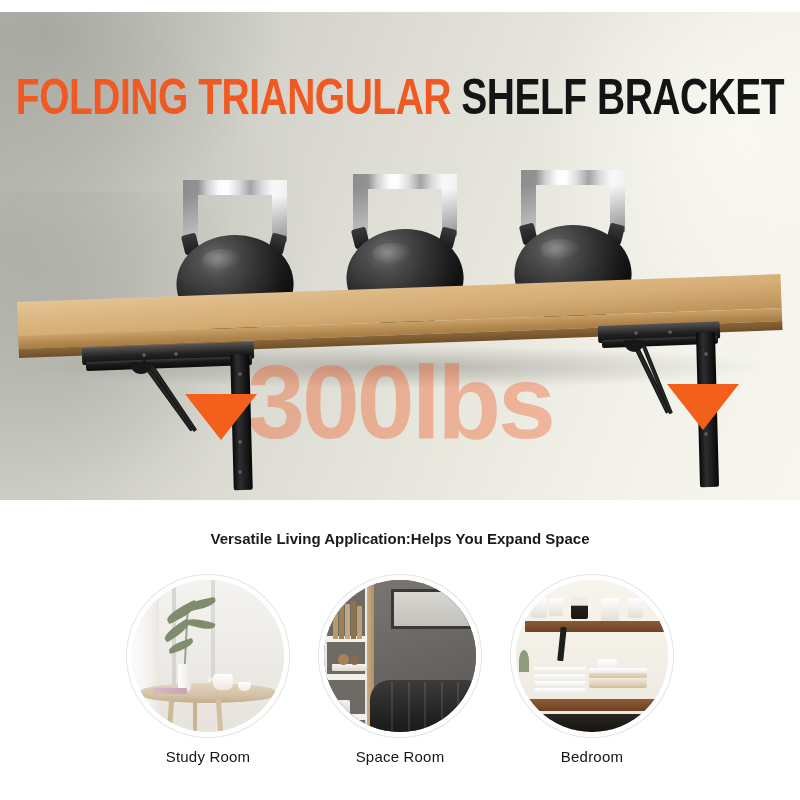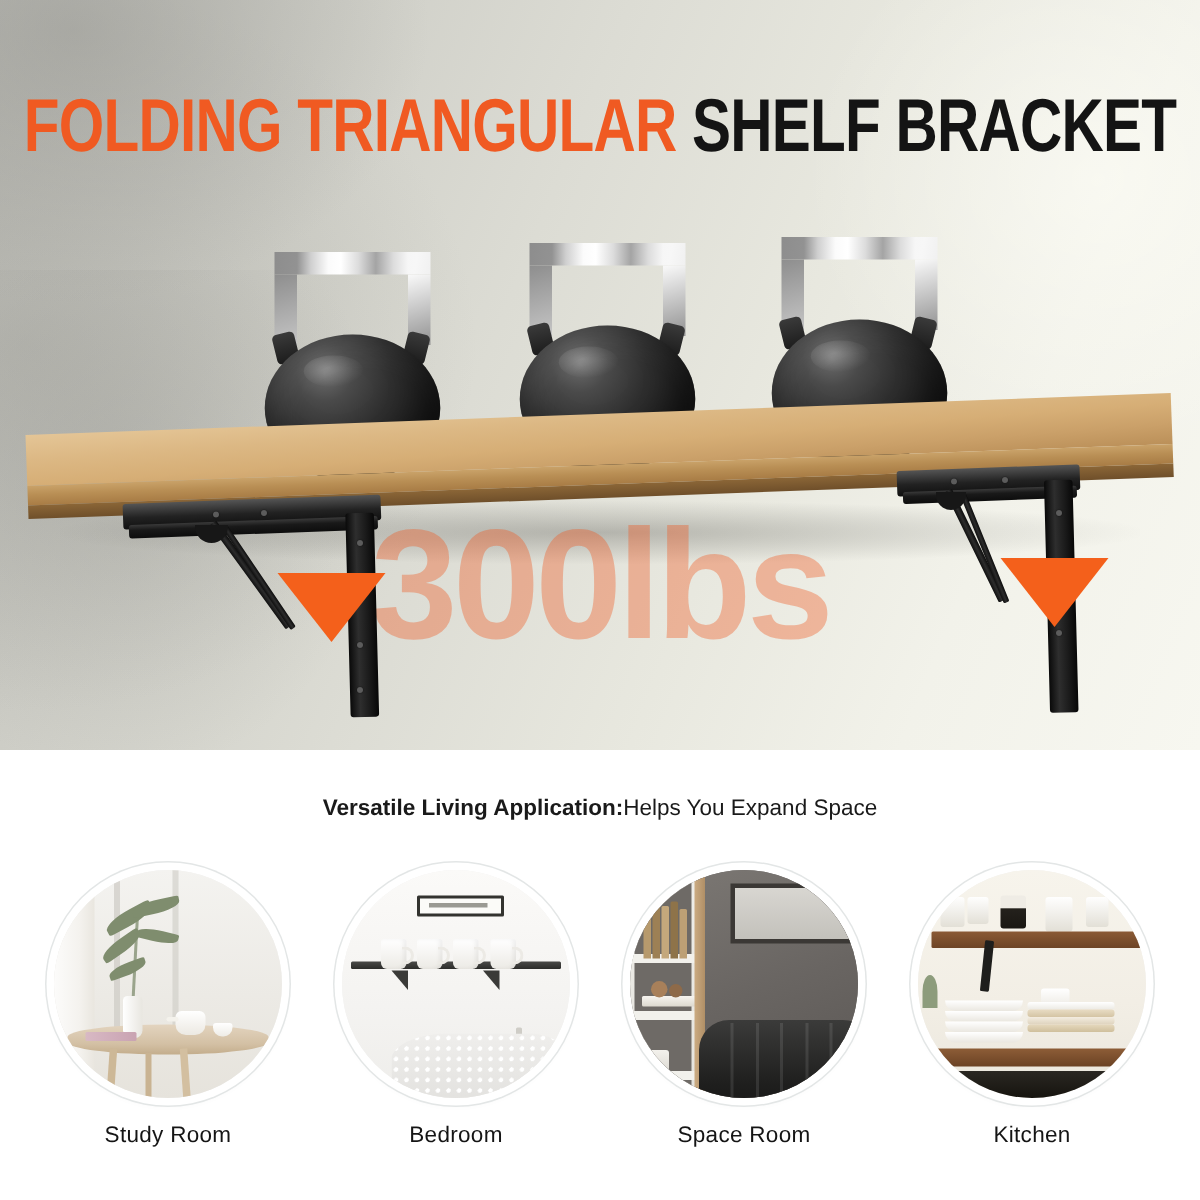--- a/index.html
+++ b/index.html
@@ -15,21 +15,21 @@
   .poster {
     position: relative;
     width: 800px;
     height: 800px;
     background: #ffffff;
   }
 
   
   .hero {
     position: absolute;
-    left: 0; top: 0;
+    left: 0; top: 12px;
     width: 800px;
     height: 500px;
     overflow: hidden;
     background:
       radial-gradient(ellipse 340px 260px at 6% 4%, rgba(150,150,145,0.55) 0%, rgba(150,150,145,0.0) 70%),
       radial-gradient(ellipse 420px 340px at 2% 46%, rgba(158,158,152,0.40) 0%, rgba(158,158,152,0) 72%),
       linear-gradient(112deg, #bdbdb7 0%, #cdcdc6 20%, #dcdcd4 42%, #e8e8df 62%, #f2f2ea 80%, #f7f7f0 100%);
   }
 
   
@@ -238,21 +238,21 @@
     position: absolute;
     left: 0; top: 31px;
     width: 800px;
     text-align: center;
     font-size: 15px;
     line-height: 1;
     white-space: nowrap;
     color: #1a1a1a;
   }
   .vs-title .vs-bold { font-weight: bold; }
-  .vs-title .vs-reg  { font-weight: normal; }
+  .vs-title .vs-reg  { font-weight: bold; }
 
   .room-row {
     position: absolute;
     left: 0; top: 80px;
     width: 800px;
     display: flex;
     justify-content: center;
     gap: 32px;
   }
   .room {
@@ -466,37 +466,20 @@
             <div class="lv-frond" style="left:24%; top:41%; width:26px; height:8px; transform:rotate(-20deg);"></div>
             <div class="lv-vase"></div>
             <div class="lv-pot"></div>
             <div class="lv-cup"></div>
             <div class="lv-book"></div>
           </div>
         </div>
         <div class="room-label">Study Room</div>
       </div>
 
-      <div class="room">
-        <div class="room-circle">
-          <div class="sc-bed">
-            <div class="bd-frame"></div>
-            <div class="bd-shelf"></div>
-            <div class="bd-brkt1"></div>
-            <div class="bd-brkt2"></div>
-            <div class="bd-mug" style="left:17%;"></div>
-            <div class="bd-mug" style="left:33%;"></div>
-            <div class="bd-mug" style="left:49%;"></div>
-            <div class="bd-mug" style="left:65%;"></div>
-            <div class="bd-hook"></div>
-            <div class="bd-blanket"></div>
-          </div>
-        </div>
-        <div class="room-label">Bedroom</div>
-      </div>
 
       <div class="room">
         <div class="room-circle">
           <div class="sc-study">
             <div class="st-wall"></div>
             <div class="st-case"></div>
             <div class="st-caseback"></div>
             <div class="st-shelfA"></div>
             <div class="st-shelfB"></div>
             <div class="st-shelfC"></div>
@@ -545,18 +528,18 @@
             <div class="kt-plates">
               <div class="kt-plate" style="top:0; background:linear-gradient(180deg,#ffffff,#eceae4);"></div>
               <div class="kt-plate" style="top:5px; background:linear-gradient(180deg,#e8dcc4,#d4c4a4);"></div>
               <div class="kt-plate" style="top:10px; background:linear-gradient(180deg,#f3ece0,#ded3bd);"></div>
               <div class="kt-plate" style="top:15px; background:linear-gradient(180deg,#e5d8bd,#cfbf9c);"></div>
             </div>
             <div class="kt-shelfL"></div>
             <div class="kt-dark"></div>
           </div>
         </div>
-        <div class="room-label">Kitchen</div>
+        <div class="room-label">Bedroom</div>
       </div>
 
     </div>
   </div>
 </div>
 
 </body></html>

